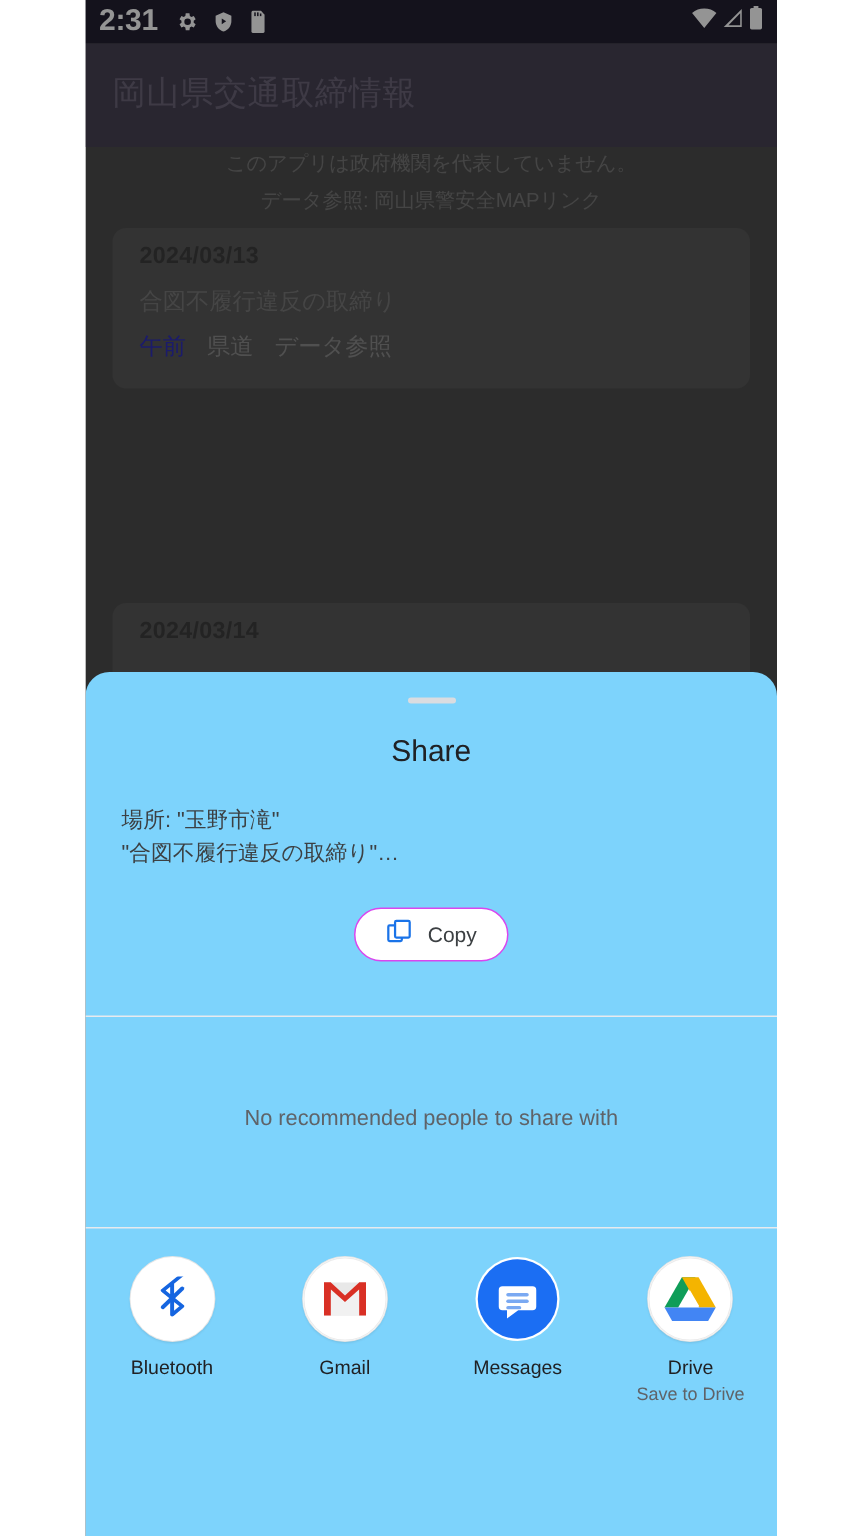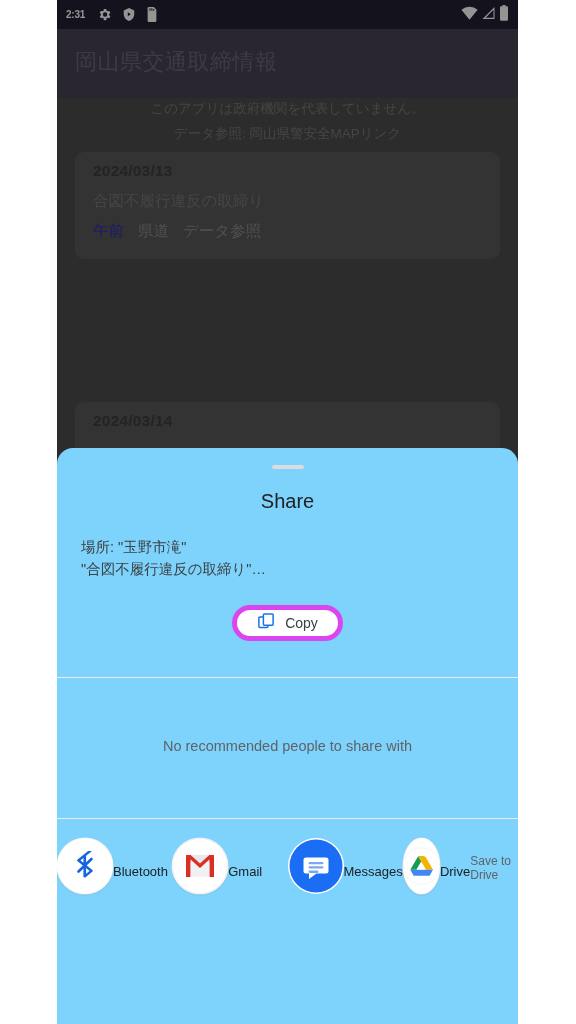--- a/index.html
+++ b/index.html
@@ -24,21 +24,21 @@
     background:#4d4d4d;
   }
   #statusbar {
     position:absolute; left:0; top:0;
     width:461px; height:29px;
     background:#231f31;
     display:flex; align-items:center;
     padding:0 9px;
   }
   #statusbar .time {
-    color:#ffffff; font-size:10px; font-weight:bold;
+    color:#ffffff; font-size:20px; font-weight:bold;
     letter-spacing:-0.2px; margin-right:12px;
   }
   .sb-icon { margin-right:10px; display:flex; align-items:center; }
   #statusbar .right { margin-left:auto; display:flex; align-items:center; gap:3px; }
 
   #appbar {
     position:absolute; left:0; top:29px;
     width:461px; height:69px;
     background:#474354;
   }
@@ -99,21 +99,21 @@
     position:absolute; left:24px; top:88px;
     font-size:14.5px; color:#3c4043; line-height:1.55;
   }
   #copy-row {
     position:absolute; left:0; top:157px; width:461px;
     display:flex; justify-content:center;
   }
   #copy-button {
     display:flex; align-items:center; gap:10px;
     height:36px; padding:0 20px;
-    border:5px solid #d946ef; border-radius:18px;
+    border:1px solid #d946ef; border-radius:18px;
     background:#ffffff; cursor:pointer;justify-content:center;
   }
   #copy-button .lbl { font-size:14px; color:#3c4043; }
 
   .divider {
     position:absolute; left:0; width:461px;
     height:1px; background:#e8eaed;
   }
   #div1 { top:229px; }
   #div2 { top:370px; }
@@ -121,21 +121,21 @@
   #no-people {
     position:absolute; width:461px; top:290px;
     text-align:center; font-size:14.5px; color:#5f6368;
   }
 
   #apps-row {
     position:absolute; left:0; top:390px;
     width:461px; display:flex;
   }
   .app-item {
-    flex:1; display:flex; 
+    flex:1; display:flex; flex-direction:column;
     align-items:center; cursor:pointer;
   }
   .app-icon {
     width:56px; height:56px; border-radius:50%;
     background:#ffffff;
     box-shadow:0 0 0 0.6px #e6e6e6, 0 1px 2px rgba(0,0,0,0.13);
     display:flex; align-items:center; justify-content:center;
     overflow:hidden;
   }
   .app-icon.flat { box-shadow:none; }

